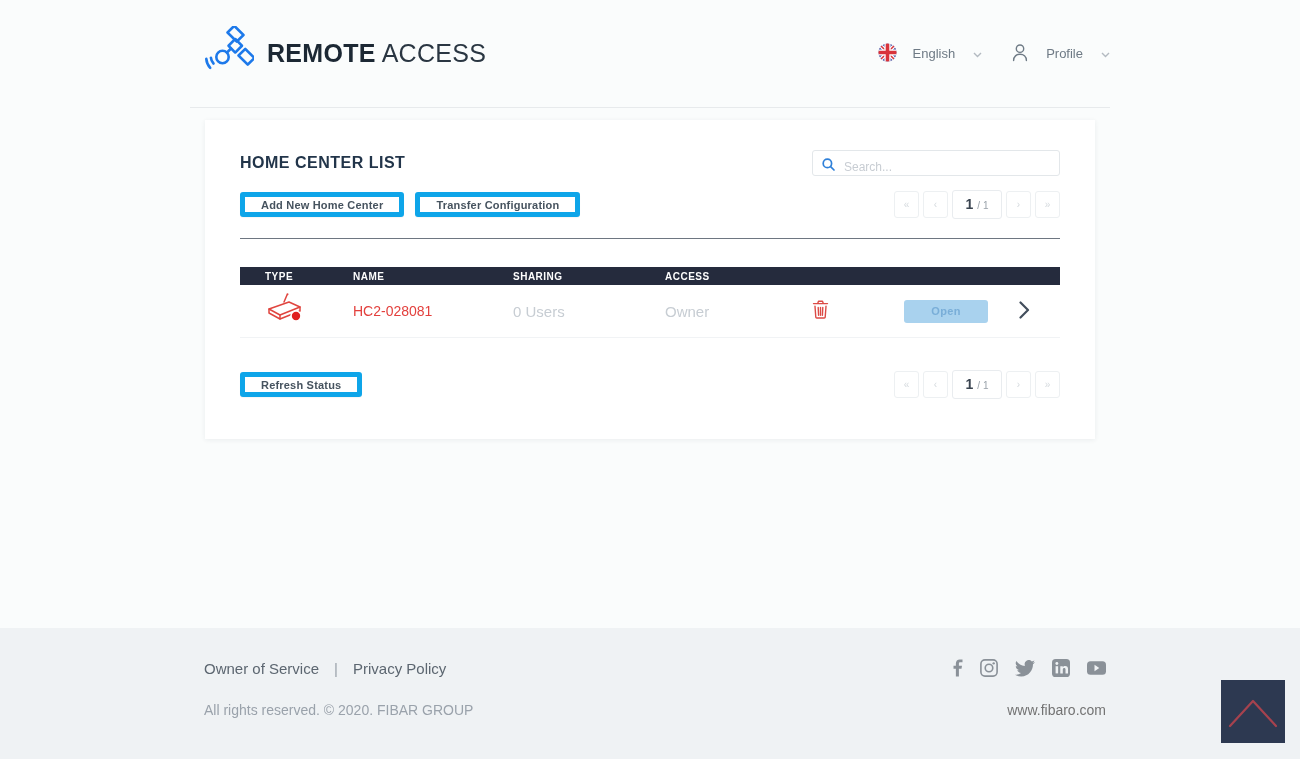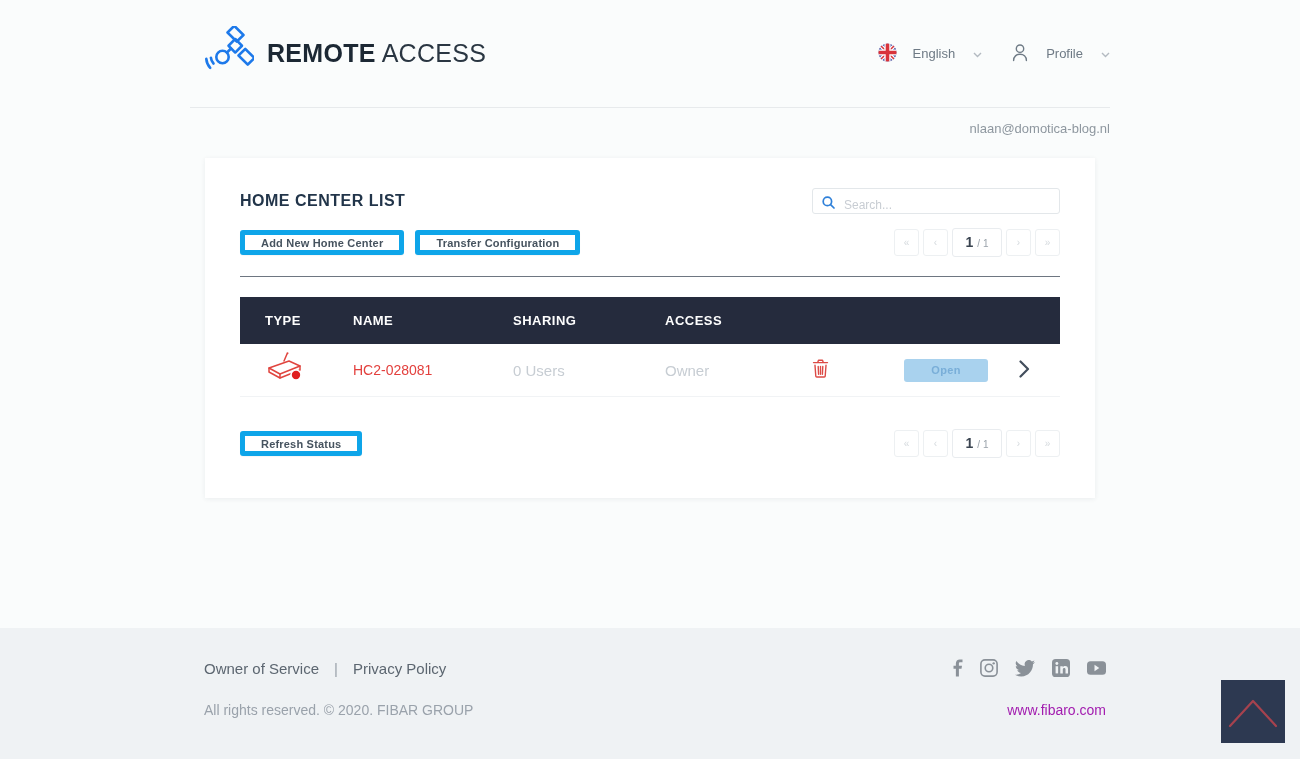--- a/index.html
+++ b/index.html
@@ -61,22 +61,22 @@
     min-width:50px; height:29px; border:1px solid #e9ecef; border-radius:3px; background:#fff;
     display:flex; align-items:baseline; justify-content:center; gap:4px; padding-top:6px;
   }
   .pg-num { font-size:14px; font-weight:700; color:#3a4450; line-height:1; }
   .pg-frac { font-size:10px; color:#9aa2aa; line-height:1; }
 
   .divider-strong { height:1px; background:#6e7681; margin-top:19px; }
 
   
   .table-head {
-    margin-top:20px; background:#252b3d; height:47px; display:flex; align-items:center;
-    color:#fdfdfd; font-size:13px; font-weight:700; letter-spacing:.5px;
+    margin-top:28px; background:#252b3d; height:18px; display:flex; align-items:center;
+    color:#fdfdfd; font-size:10px; font-weight:700; letter-spacing:.5px;
   }
   .table-row { height:53px; display:flex; align-items:center; border-bottom:1px solid #f1f3f5; }
   .c-type { width:113px; padding-left:25px; }
   .c-name { width:160px; }
   .c-sharing { width:152px; }
   .c-access { width:125px; }
   .c-trash { width:60px; display:flex; justify-content:center; }
   .c-spacer { flex:1; }
   .c-open { width:84px; }
   .c-chevron { width:72px; display:flex; justify-content:center; }
@@ -95,21 +95,21 @@
   .footer { position:absolute; left:0; bottom:0; width:1300px; height:131px; background:#eff2f4; }
   .footer-inner { padding-top:31px; }
   .footer-row1 { display:flex; justify-content:space-between; align-items:center; }
   .footer-links { display:flex; align-items:center; font-size:15px; color:#5c6670; padding-left:14px; }
   .footer-link { cursor:pointer; }
   .footer-sep { margin:0 15px; color:#9aa2aa; }
   .social { display:flex; align-items:center; gap:17px; padding-right:4px; }
   .social svg { display:block; cursor:pointer; }
   .footer-row2 { display:flex; justify-content:space-between; margin-top:25px; font-size:14px; }
   .copyright { color:#9aa2ab; padding-left:14px; }
-  .website { color:#a21caf; padding-right:4px; }
+  .website { color:#737373; padding-right:4px; }
   .footer-logo {
     position:absolute; right:15px; top:52px; width:64px; height:63px;
     background:#2d3951; display:flex; align-items:center; justify-content:center;
   }
 </style>
 </head>
 <body>
 
 <div class="page">
 
@@ -173,23 +173,20 @@
           <span class="chev-down">
             <svg width="9" height="6" viewBox="0 0 9 6">
                 <polyline points="1,1 4.5,4.5 8,1" fill="none" stroke="#b3bac1" stroke-width="1.4"></polyline>
               </svg>
           </span>
         </div>
       </div>
     </div>
   </div>
 
-  <div class="container email-row">
-    <span>nlaan@domotica-blog.nl</span>
-  </div>
 
   <div class="card">
 
     <div class="card-head">
       <h1 class="page-title">HOME CENTER LIST</h1>
       <div class="search-box">
         <span>
           <svg width="13" height="13" viewBox="0 0 13 13">
             <g stroke="#2f80d9" stroke-width="1.7" fill="none" stroke-linecap="round">
               <circle cx="5.4" cy="5.4" r="4.2"></circle>

